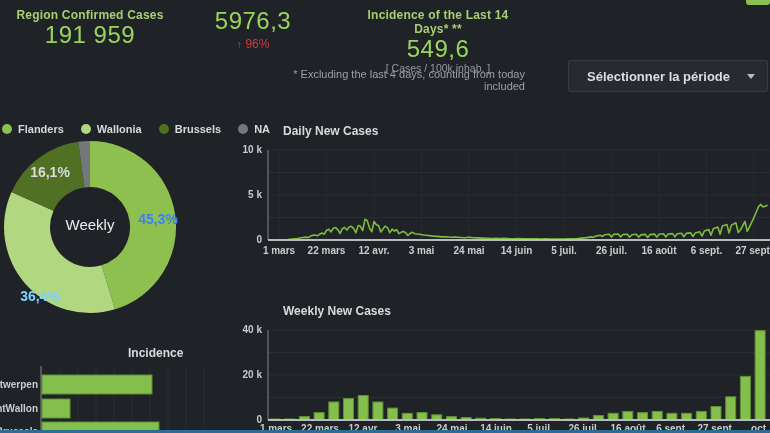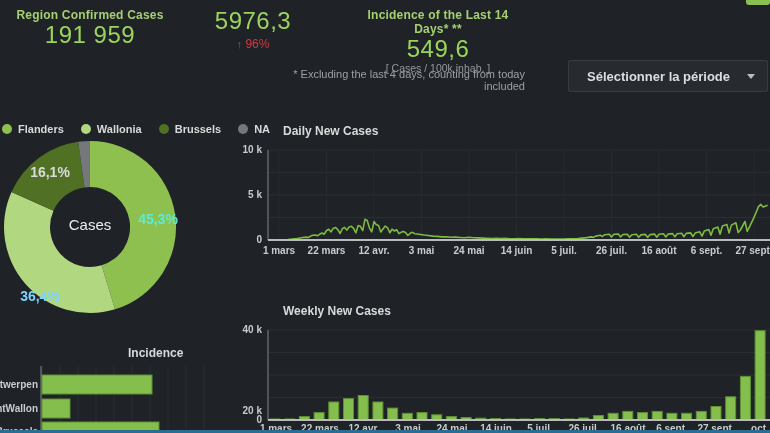--- a/index.html
+++ b/index.html
@@ -154,44 +154,44 @@
       <rect x="42" y="375" width="110" height="19" fill="#84be4c" stroke="#5f8f33" stroke-width="1"></rect>
       <rect x="42" y="399" width="28" height="19" fill="#84be4c" stroke="#5f8f33" stroke-width="1"></rect>
       <rect x="42" y="422" width="117" height="19" fill="#84be4c" stroke="#5f8f33" stroke-width="1"></rect>
       <line x1="41" y1="366" x2="41" y2="433" stroke="#80868c" stroke-width="1"></line>
       <path d="M90.0 141.0 A86 86 0 0 1 115.0 309.3 L101.6 265.3 A40 40 0 0 0 90.0 187.0 Z" fill="#8dc04e"></path>
       <path d="M115.0 309.3 A86 86 0 0 1 11.5 191.9 L53.5 210.7 A40 40 0 0 0 101.6 265.3 Z" fill="#b1d780"></path>
       <path d="M11.5 191.9 A86 86 0 0 1 78.2 141.8 L84.5 187.4 A40 40 0 0 0 53.5 210.7 Z" fill="#507024"></path>
       <path d="M78.2 141.8 A86 86 0 0 1 90.0 141.0 L90.0 187.0 A40 40 0 0 0 84.5 187.4 Z" fill="#75787b"></path>
     </svg>
 
-  <div class="abs region-label" style="left:90px;top:224px">Cases</div>
+  <div class="abs region-label" style="left:90px;top:224px">Weekly</div>
   <div id="donut-labels">
-      <div class="abs donut-label" style="left: 158px; top: 219px; color: #5eead4;">45,3%</div>
+      <div class="abs donut-label" style="left: 158px; top: 219px; color: #3b82f6;">45,3%</div>
       <div class="abs donut-label" style="left: 40px; top: 296px; color: #7dd3fc;">36,4%</div>
       <div class="abs donut-label" style="left: 50px; top: 172px; color: rgb(217, 219, 221);">16,1%</div>
     </div>
 
   <div id="axis-labels">
       <div class="abs xlab" style="left: 253px; top: 245px;">1 mars</div>
       <div class="abs xlab" style="left: 300.5px; top: 245px;">22 mars</div>
       <div class="abs xlab" style="left: 348px; top: 245px;">12 avr.</div>
       <div class="abs xlab" style="left: 395.5px; top: 245px;">3 mai</div>
       <div class="abs xlab" style="left: 443px; top: 245px;">24 mai</div>
       <div class="abs xlab" style="left: 490.5px; top: 245px;">14 juin</div>
       <div class="abs xlab" style="left: 538px; top: 245px;">5 juil.</div>
       <div class="abs xlab" style="left: 585.5px; top: 245px;">26 juil.</div>
       <div class="abs xlab" style="left: 633px; top: 245px;">16 août</div>
       <div class="abs xlab" style="left: 680.5px; top: 245px;">6 sept.</div>
       <div class="abs xlab" style="left: 728px; top: 245px;">27 sept.</div>
       <div class="abs ylab" style="left: 236px; top: 234px;">0</div>
       <div class="abs ylab" style="left: 236px; top: 189px;">5 k</div>
       <div class="abs ylab" style="left: 236px; top: 144px;">10 k</div>
       <div class="abs ylab" style="left: 236px; top: 414px;">0</div>
-      <div class="abs ylab" style="left: 236px; top: 369px; margin-top: 36px;">20 k</div>
+      <div class="abs ylab" style="left: 236px; top: 369px;">20 k</div>
       <div class="abs ylab" style="left: 236px; top: 324px;">40 k</div>
       <div class="abs xlab" style="left: 250px; top: 423px;">1 mars</div>
       <div class="abs xlab" style="left: 294px; top: 423px;">22 mars</div>
       <div class="abs xlab" style="left: 338px; top: 423px;">12 avr.</div>
       <div class="abs xlab" style="left: 382px; top: 423px;">3 mai</div>
       <div class="abs xlab" style="left: 426px; top: 423px;">24 mai</div>
       <div class="abs xlab" style="left: 470px; top: 423px;">14 juin</div>
       <div class="abs xlab" style="left: 514px; top: 423px;">5 juil.</div>
       <div class="abs xlab" style="left: 558px; top: 423px;">26 juil.</div>
       <div class="abs xlab" style="left: 602px; top: 423px;">16 août</div>

